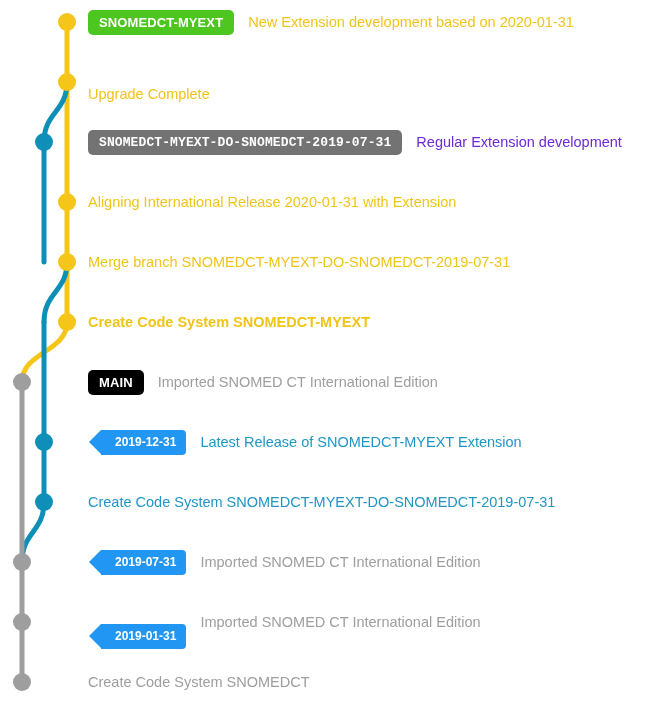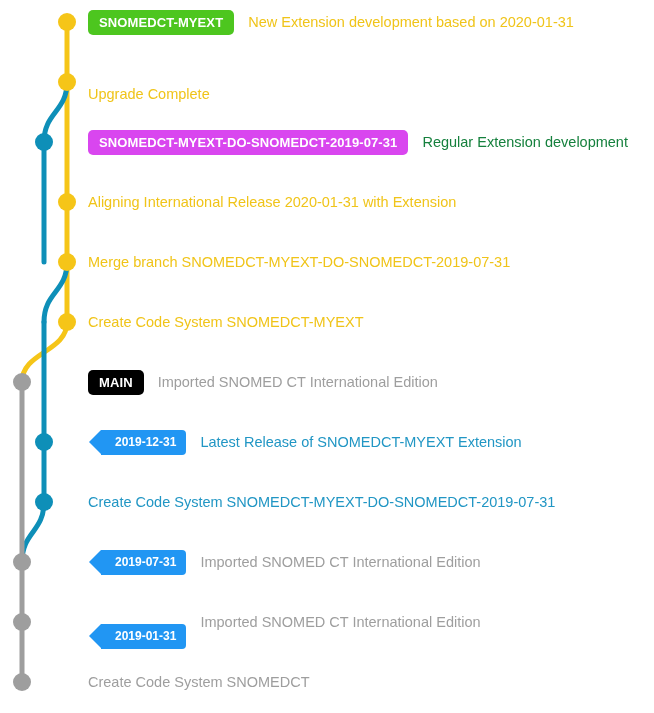--- a/index.html
+++ b/index.html
@@ -108,30 +108,30 @@
     </svg>
   <div id="rows-layer">
       <div class="commit-row" style="left: 88px; top: 8px;">
         <span class="branch-badge" style="background: rgb(77, 198, 31);">SNOMEDCT-MYEXT</span>
         <span class="commit-label" style="color: rgb(240, 196, 25);">New Extension development based on 2020-01-31</span>
       </div>
       <div class="commit-row" style="left: 88px; top: 68px;">
         <span class="commit-label" style="color: rgb(240, 196, 25); margin-top: 24px;">Upgrade Complete</span>
       </div>
       <div class="commit-row" style="left: 88px; top: 128px;">
-        <span class="branch-badge" style="background: #d946ef;">SNOMEDCT-MYEXT-DO-SNOMEDCT-2019-07-31</span>
-        <span class="commit-label" style="color: #15803d; text-align: right;">Regular Extension development</span>
+        <span class="branch-badge" style="background: #737373; font-family: Liberation Mono, monospace;">SNOMEDCT-MYEXT-DO-SNOMEDCT-2019-07-31</span>
+        <span class="commit-label" style="color: #6d28d9; text-align: right;">Regular Extension development</span>
       </div>
       <div class="commit-row" style="left: 88px; top: 188px;">
         <span class="commit-label" style="color: rgb(240, 196, 25);">Aligning International Release 2020-01-31 with Extension</span>
       </div>
       <div class="commit-row" style="left: 88px; top: 248px;">
         <span class="commit-label" style="color: rgb(240, 196, 25);">Merge branch SNOMEDCT-MYEXT-DO-SNOMEDCT-2019-07-31</span>
       </div>
-      <div class="commit-row" style="left: 88px; top: 308px;">
+      <div class="commit-row" style="left: 88px; top: 308px; font-weight: bold;">
         <span class="commit-label" style="color: rgb(240, 196, 25);">Create Code System SNOMEDCT-MYEXT</span>
       </div>
       <div class="commit-row" style="left: 88px; top: 368px;">
         <span class="branch-badge" style="background: #000000;">MAIN</span>
         <span class="commit-label" style="color: rgb(158, 158, 158);">Imported SNOMED CT International Edition</span>
       </div>
       <div class="commit-row" style="left: 88px; top: 428px;">
         <span class="tag-badge" style="background: rgb(33, 150, 243); color: rgb(33, 150, 243);">
           <span style="color: rgb(255, 255, 255); position: relative;">2019-12-31</span>
         </span>

